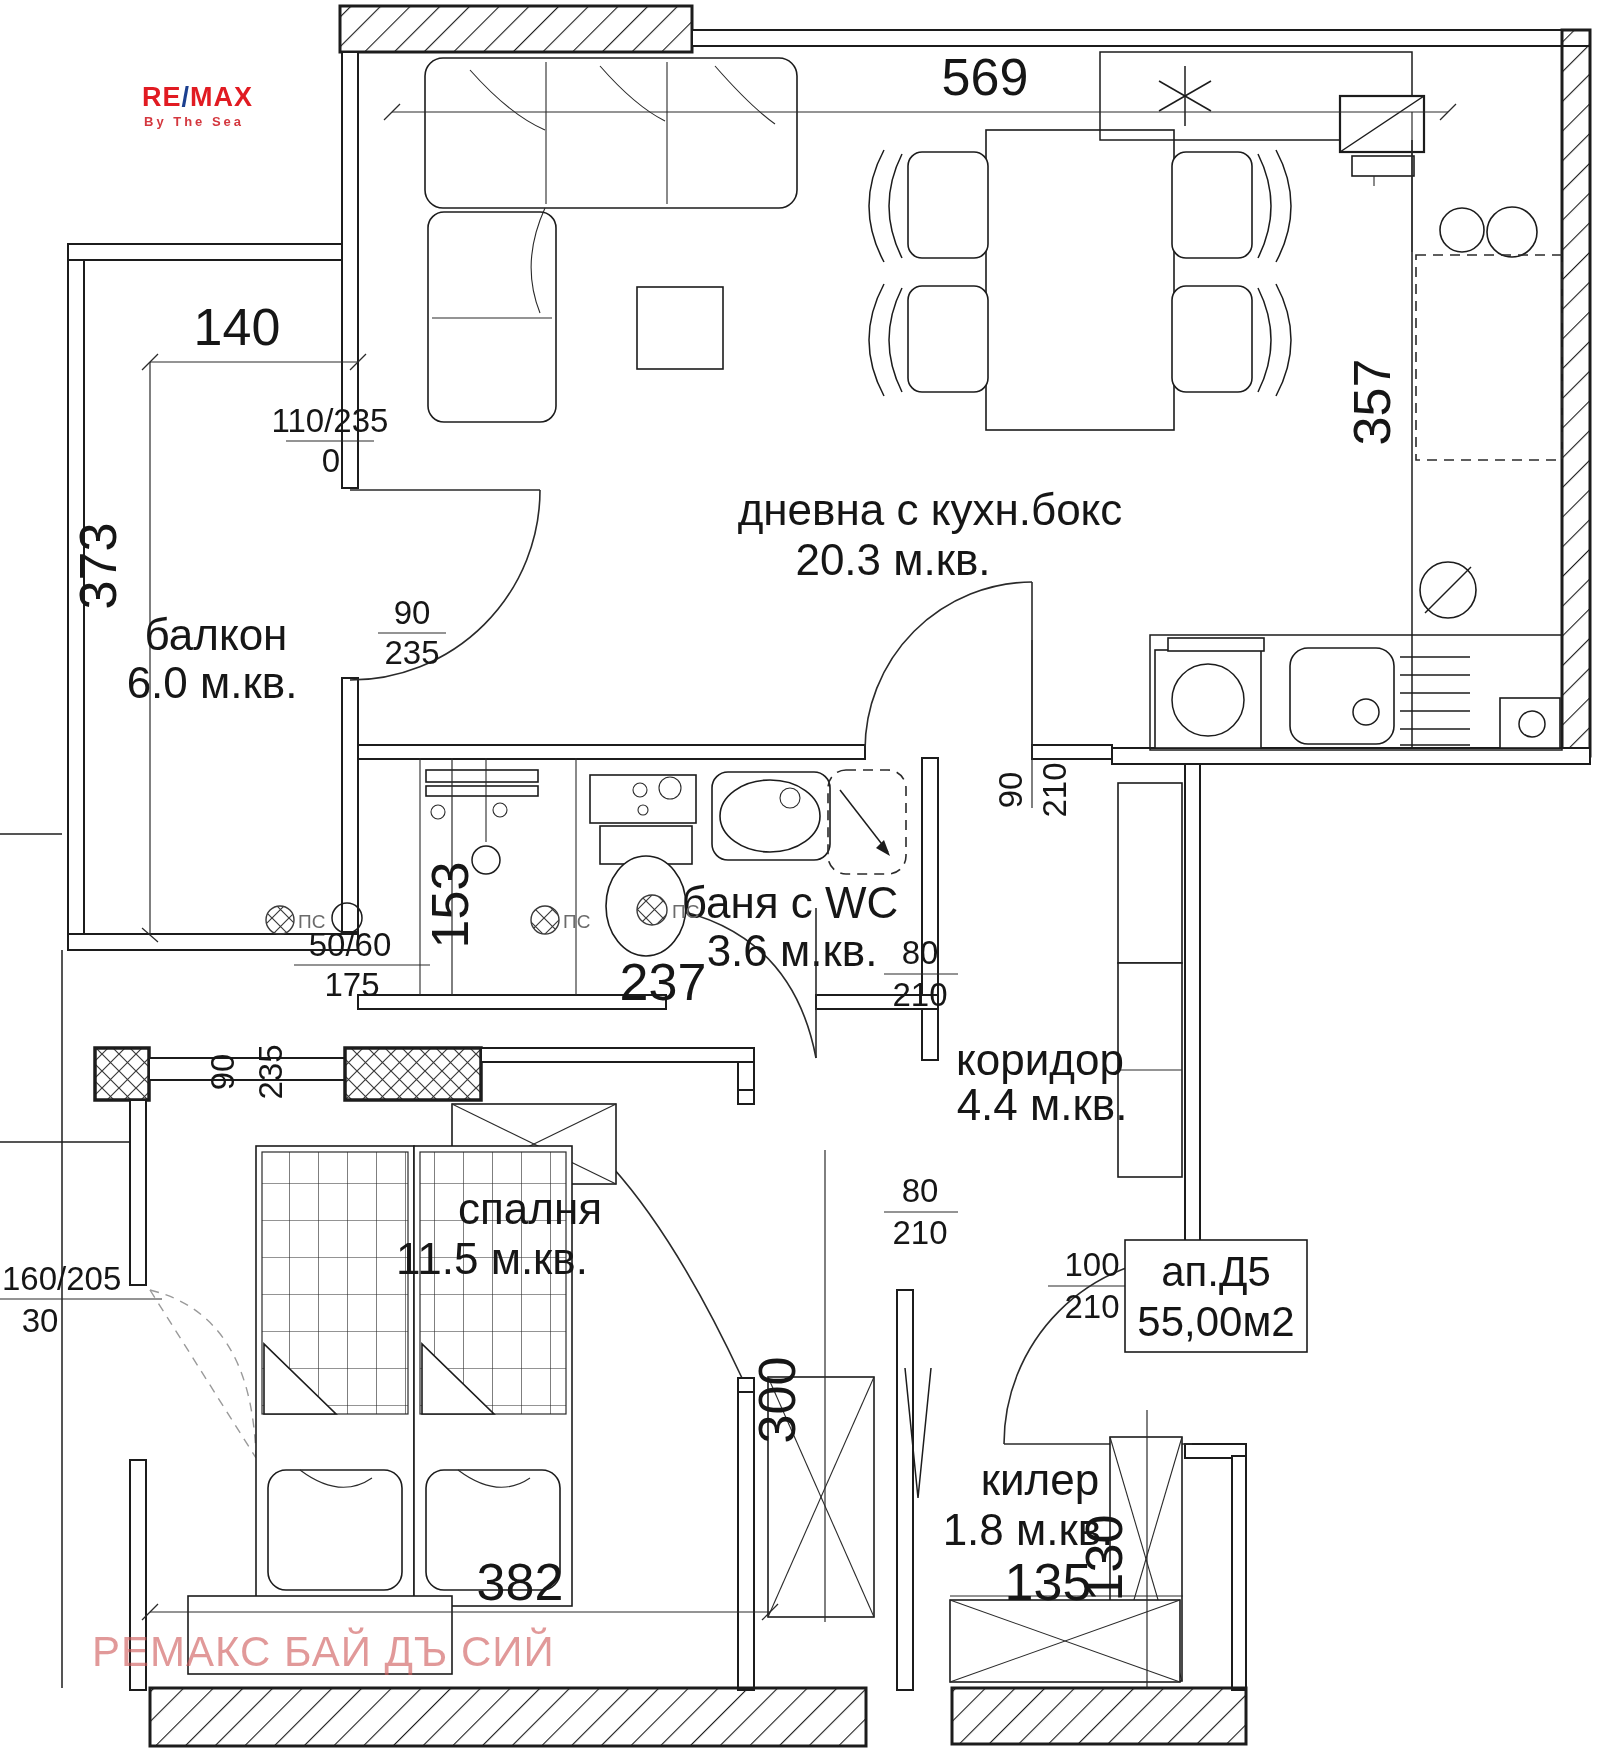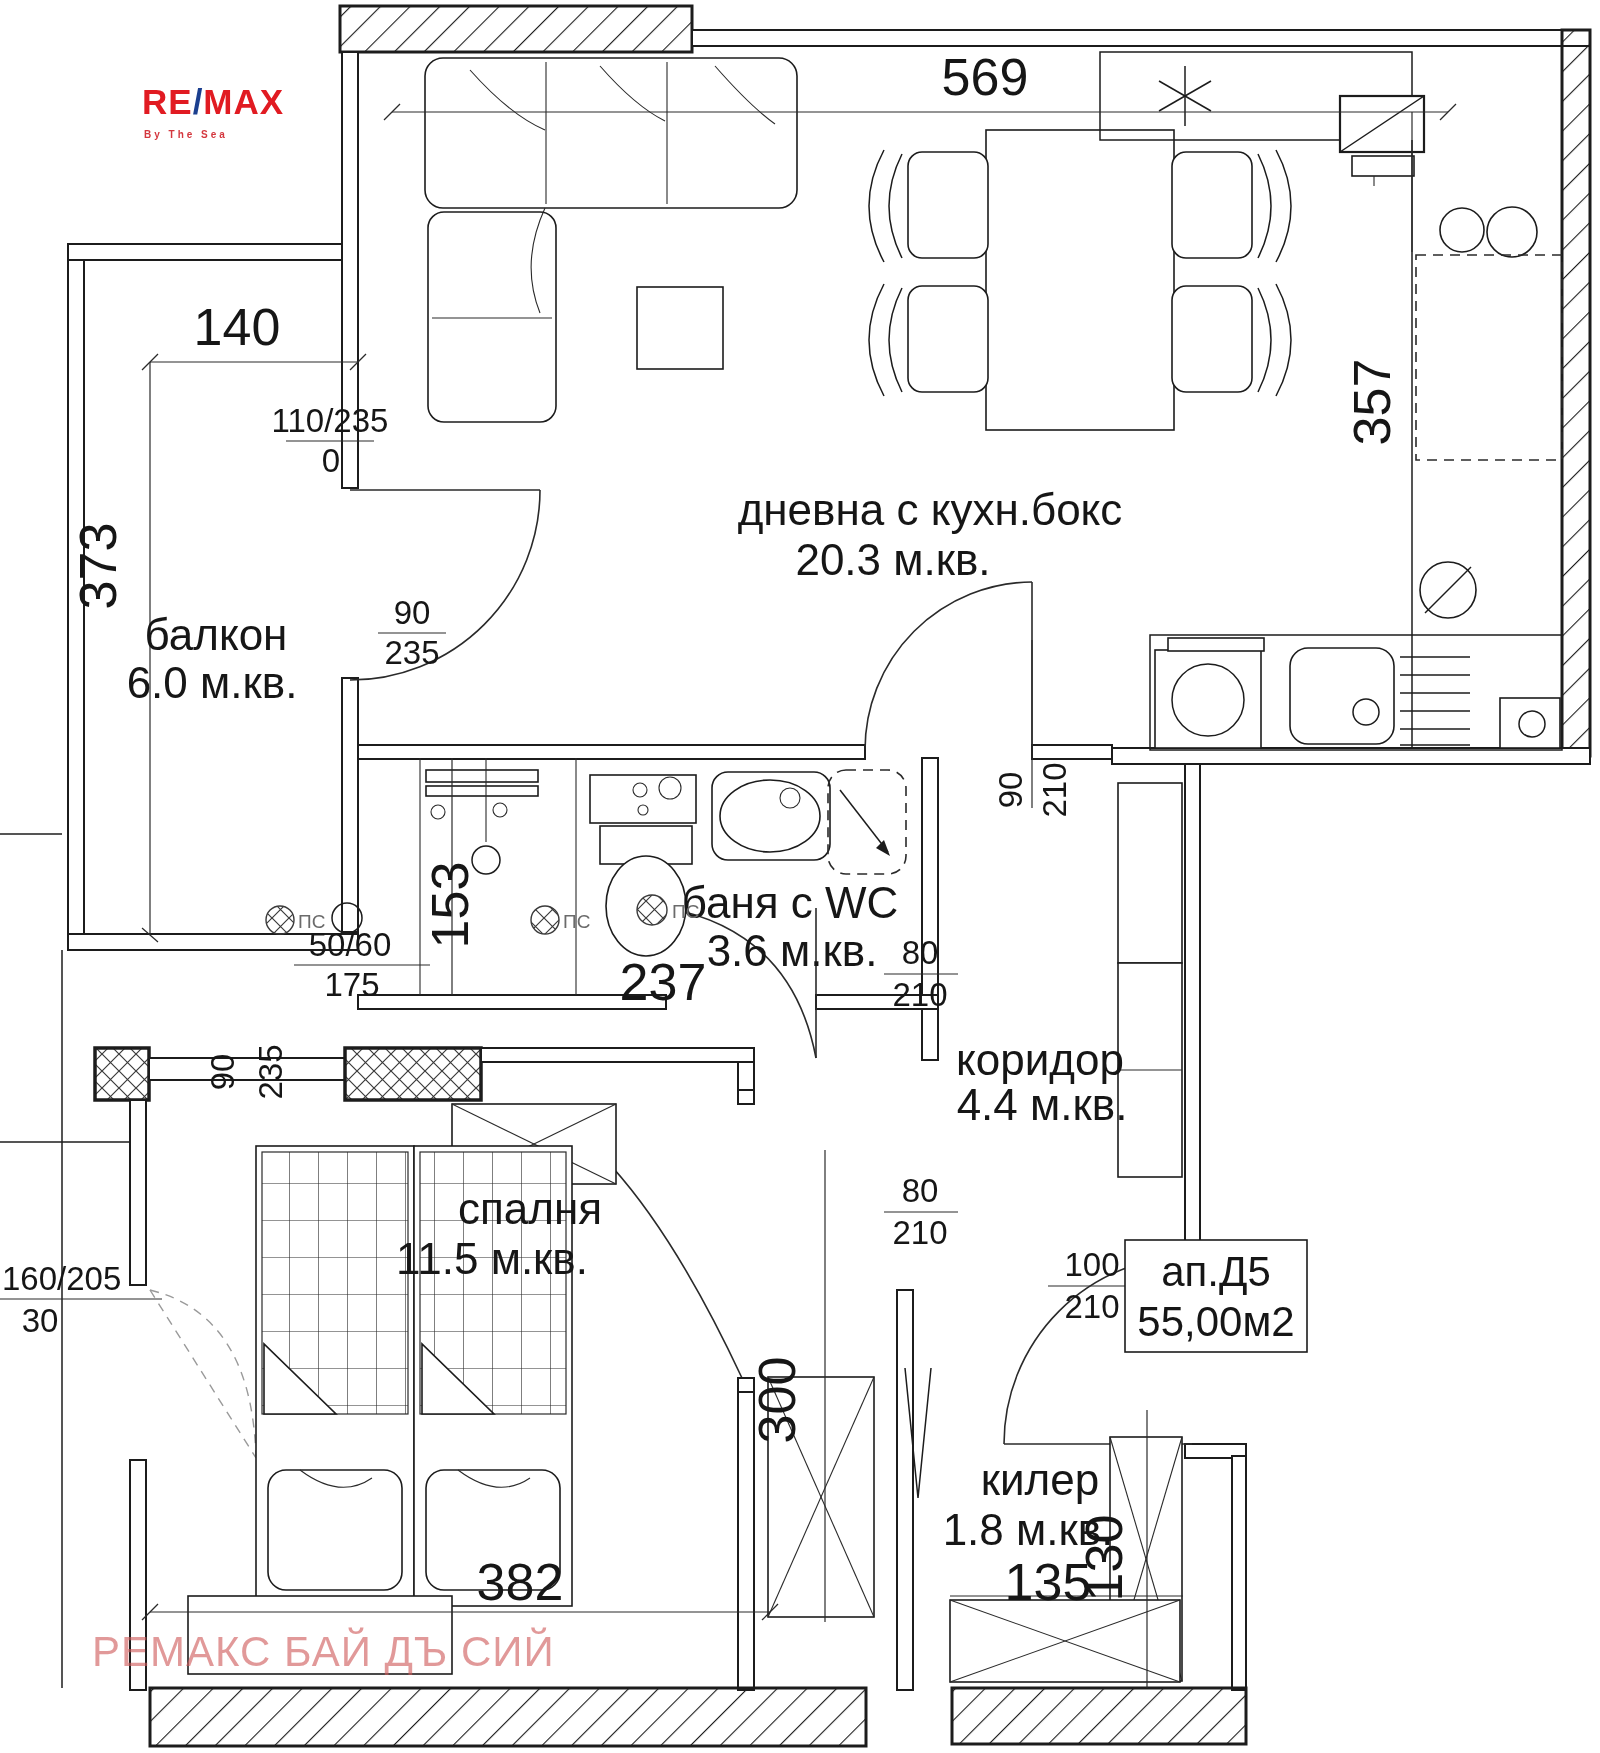--- a/index.html
+++ b/index.html
@@ -17,23 +17,23 @@
   .dim{stroke:#2a2a2a;stroke-width:1.2;fill:none;}
   .arc{stroke:#2a2a2a;stroke-width:1.6;fill:none;}
   .dash{stroke:#2a2a2a;stroke-width:1.6;fill:none;stroke-dasharray:10 7;}
   .dashg{stroke:#9a9a9a;stroke-width:1.4;fill:none;stroke-dasharray:9 7;}
   .t-room{font-size:44px;}
   .t-big{font-size:52px;}
   .t-frac{font-size:33px;}
   .t-ps{font-size:19px;fill:#6b6b6b;}
   .mid{text-anchor:middle;}
   #logo{position:absolute;left:142px;top:84px;line-height:1;}
-  #logo .l1{font-size:35px;font-weight:800;color:#e11b22;letter-spacing:1px;}
+  #logo .l1{font-size:27px;font-weight:800;color:#e11b22;letter-spacing:1px;}
   #logo .sl{color:#1b3f8f;}
-  #logo .l2{font-size:10px;font-weight:700;color:#d4373e;letter-spacing:3px;margin-top:11px;margin-left:2px;}
+  #logo .l2{font-size:13px;font-weight:700;color:#d4373e;letter-spacing:3px;margin-top:4px;margin-left:2px;}
   #watermark{position:absolute;left:92px;top:1628px;font-size:42px;font-weight:400;
              color:rgba(206,90,90,0.62);letter-spacing:1px;white-space:nowrap;}
 </style>
 </head>
 <body>
 
 <div id="canvas">
 
   <svg id="plan-svg" width="1600" height="1753" viewBox="0 0 1600 1753">
     <defs>

